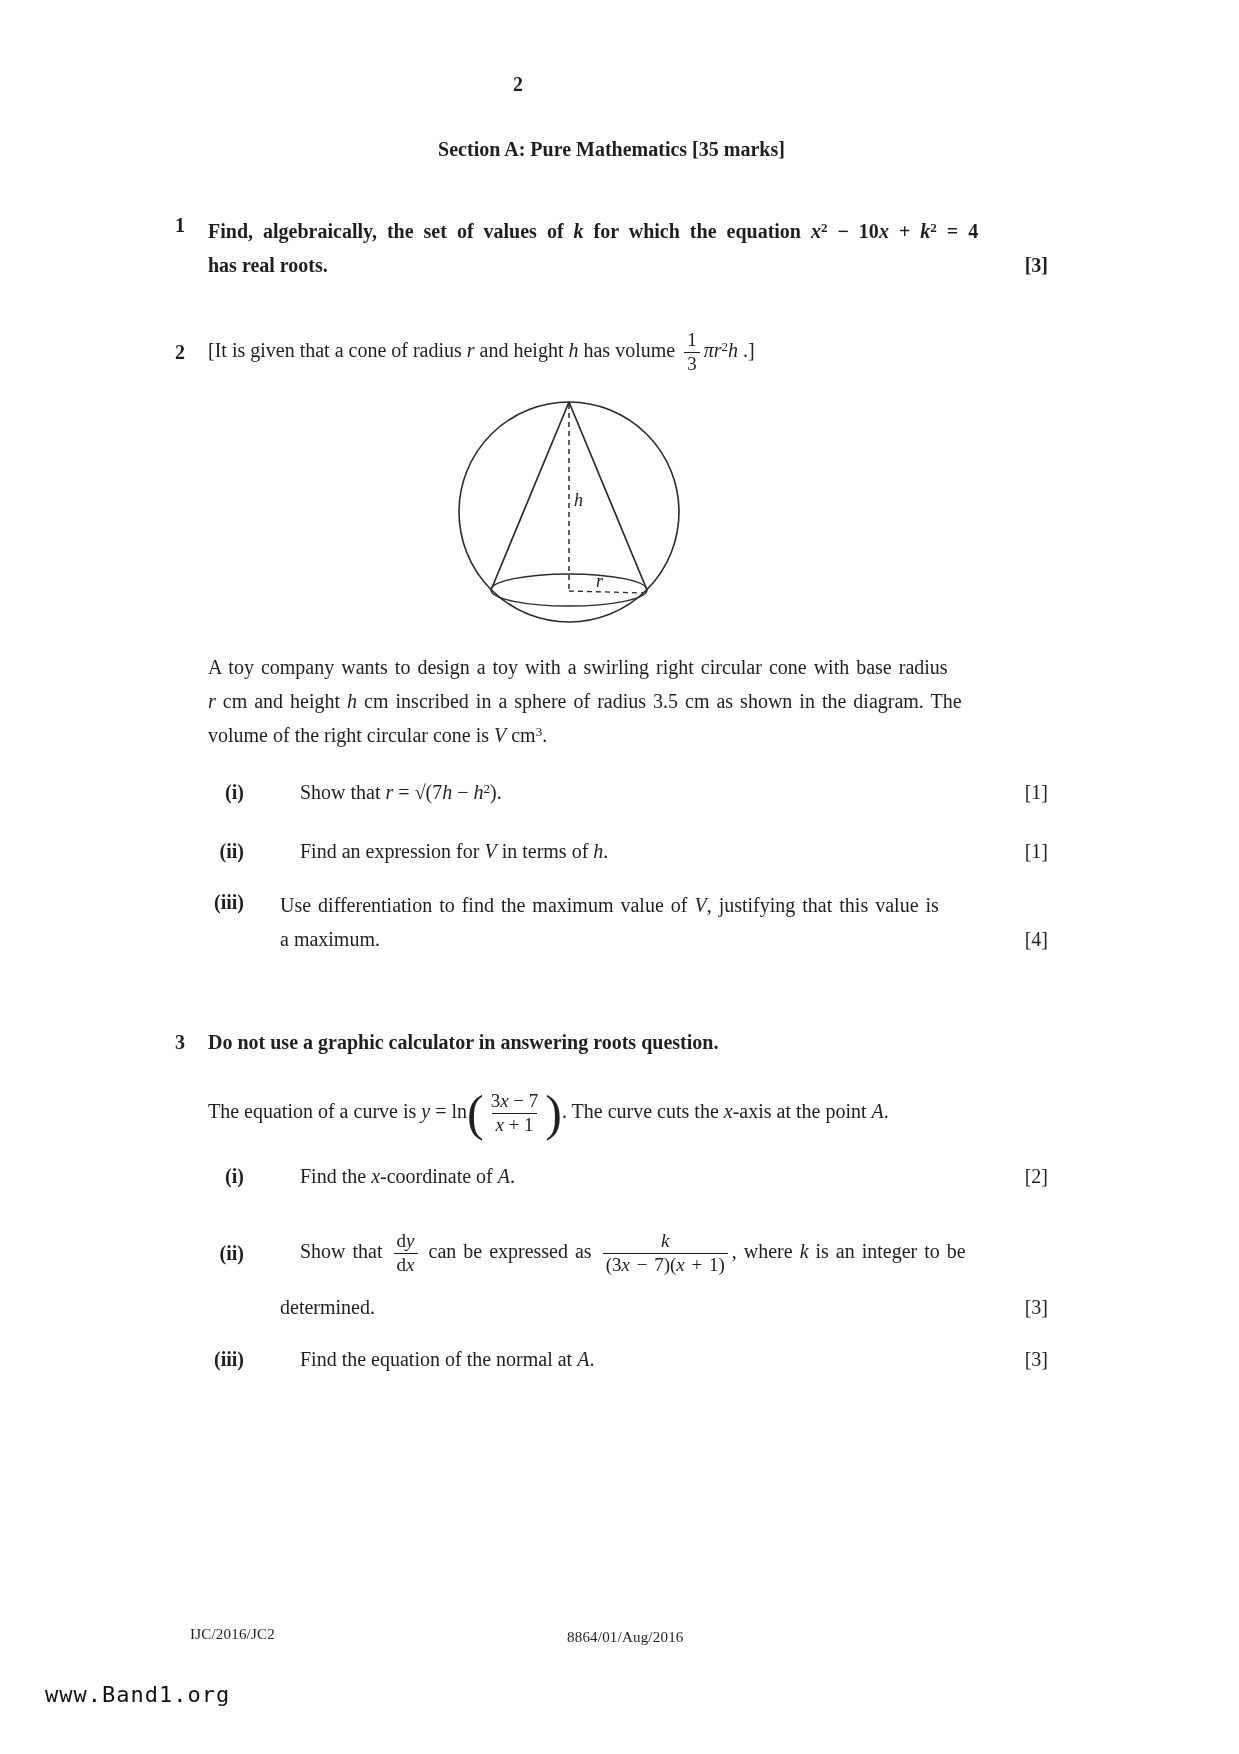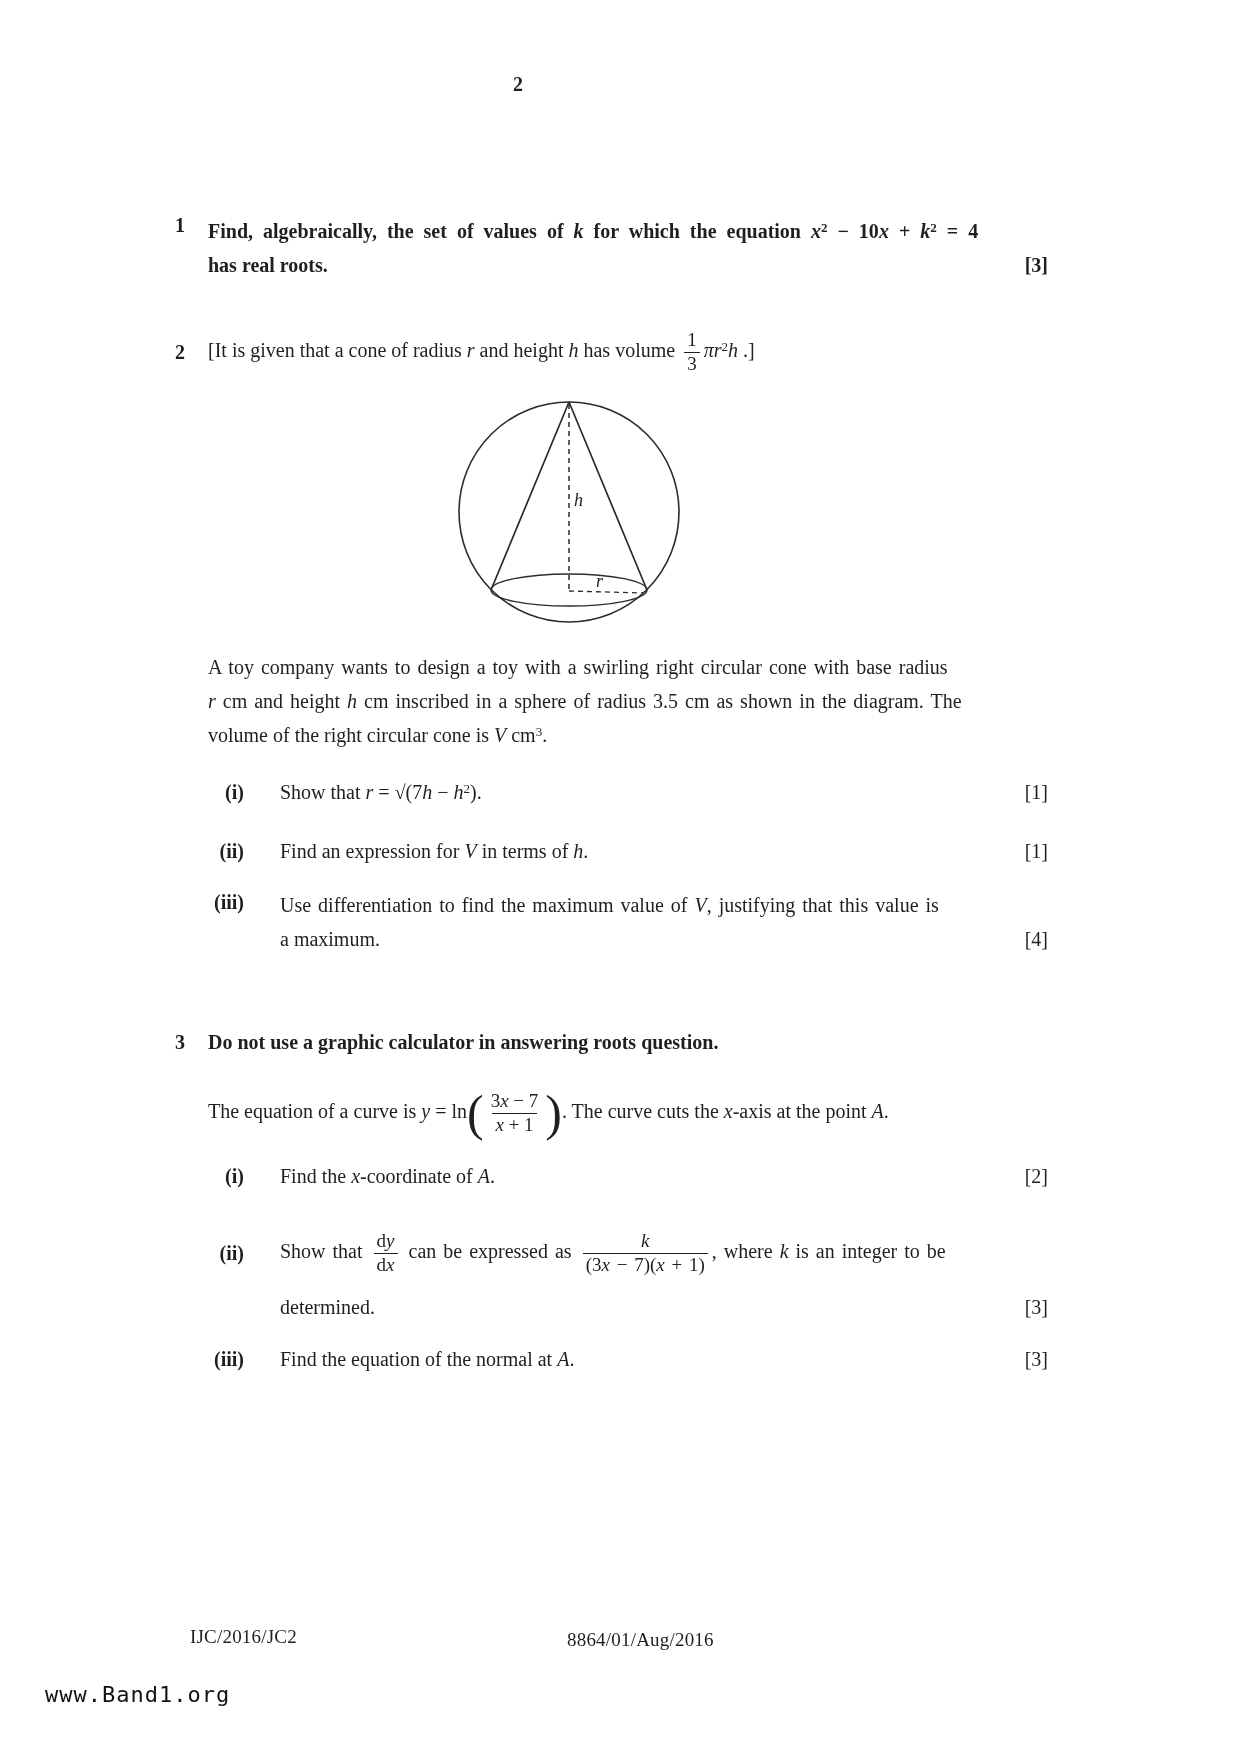--- a/index.html
+++ b/index.html
@@ -22,42 +22,43 @@
   .qrow{display:flex;align-items:flex-start;}
   .qrow.vcenter{align-items:center;}
   .qnum{width:33px;font-weight:bold;flex:0 0 33px;}
   .qtext{flex:1;line-height:34px;font-weight:bold;}
   .lineflex{display:flex;line-height:34px;}
   .mark{margin-left:auto;padding-left:12px;}
   
   .item{display:flex;line-height:28px;}
   .item.vcenter{align-items:center;}
   .ilabel{flex:0 0 36px;width:36px;text-align:right;font-weight:bold;margin-right:36px;}
-  .itext{flex:1;}
+  .itext{flex:1;margin-left:20px;}
   .itext2{flex:1;line-height:34px;}
   
   .frac{display:inline-flex;flex-direction:column;align-items:center;vertical-align:middle;margin:0 4px;line-height:1.18;font-size:19px;text-align:center;}
   .fden{border-top:1.4px solid #1f1f1f;padding:0 3px;}
   .fnum{padding:0 3px;}
   
   .bigp{font-size:50px;line-height:52px;vertical-align:middle;font-weight:400;}
   .ws1{word-spacing:2px;}
   .ws2{word-spacing:5px;}
-  .footer-text{font-size:19px;letter-spacing:0.2px;text-align:center;}
+  .footer-text{font-size:15px;letter-spacing:0.2px;text-align:center;}
   .watermark{font-family:"DejaVu Sans Mono",monospace;font-size:22px;color:#111;letter-spacing:1px;}
   svg .stroke{fill:none;stroke:#2b2b2b;}
   svg text{font-family:"Liberation Serif","DejaVu Serif",serif;font-style:italic;font-size:18px;fill:#1f1f1f;}
 </style>
 </head>
 <body>
 
 <div class="page">
 
   <div class="abs bold" style="left:513px;top:73px;">2</div>
 
+  <div class="abs bold center" style="left:175px;top:138px;width:873px;">Section A: Pure Mathematics [35 marks]</div>
 
   <div class="abs qrow" style="left:175px;top:214px;width:873px;">
     <div class="qnum">1</div>
     <div class="qtext">
       <div class="nowrap ws2"><span>Find, algebraically, the set of values of </span><span class="it">k</span><span> for which the equation </span><span class="it">x</span><span class="sup">2</span><span> − 10</span><span class="it">x</span><span> + </span><span class="it">k</span><span class="sup">2</span><span> = 4</span></div>
       <div class="lineflex">
         <span><span>has real roots.</span></span>
         <span class="mark">[3]</span>
       </div>
     </div>

